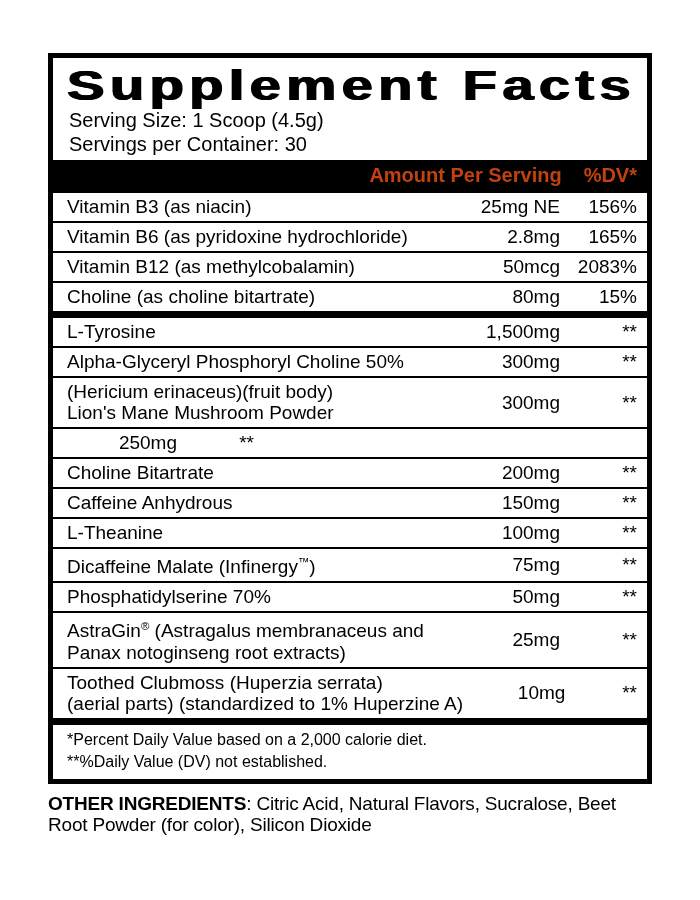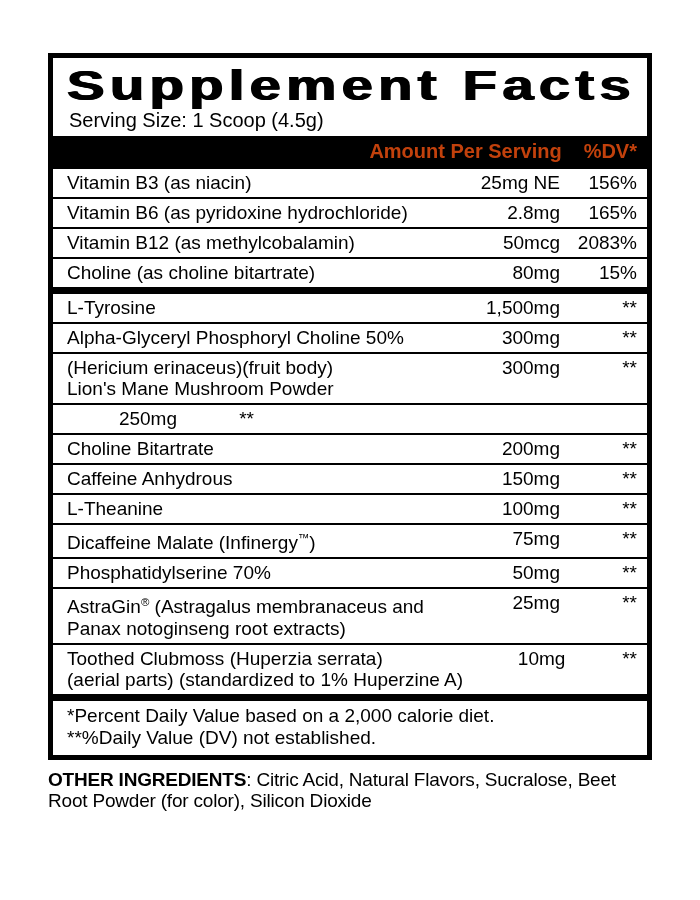--- a/index.html
+++ b/index.html
@@ -43,36 +43,36 @@
     justify-content: flex-end;
     align-items: center;
     gap: 22px;
     padding-right: 10px;
     font-weight: bold;
     font-size: 20px;
   }
   .rows { }
   .row {
     display: flex;
-    align-items: flex-start;
+    align-items: center;
     border-top: 2px solid #000;
     padding: 3px 10px 4px 14px;
     font-size: 19px;
     line-height: 21px;
   }
   .row .name { flex: 1; white-space: nowrap; }
   .row .name div { line-height: 21px; }
   .row .amount { width: 110px; text-align: right; white-space: nowrap; }
   .row .dv { width: 77px; text-align: right; white-space: nowrap; }
   .thick-sep { height: 7px; background: #000; }
   .thick-sep + .row { border-top: none; }
   sup { font-size: 0.6em; }
   .footnote {
     padding: 4px 10px 6px 14px;
-    font-size: 19px;
+    font-size: 16px;
     line-height: 22px;
   }
   .other-ing {
     margin-top: 9px;
     width: 612px;
     font-size: 19px;
     line-height: 21px;
     letter-spacing: -0.2px;
   }
   .other-ing .lbl { font-weight: bold; }
@@ -80,20 +80,21 @@
 </head>
 <body>
 
 <div class="panel-wrap">
   <div class="facts-box">
 
     <div class="title">Supplement Facts</div>
 
     <div class="serving-block">
       <div class="serving-line">Serving Size: 1 Scoop (4.5g)</div>
+      <div class="serving-line">Servings per Container: 30</div>
     </div>
 
     <div class="header-bar">
       <span>Amount Per Serving</span>
       <span>%DV*</span>
     </div>
 
     <div class="rows">
         <div class="row">
           <div class="name">

